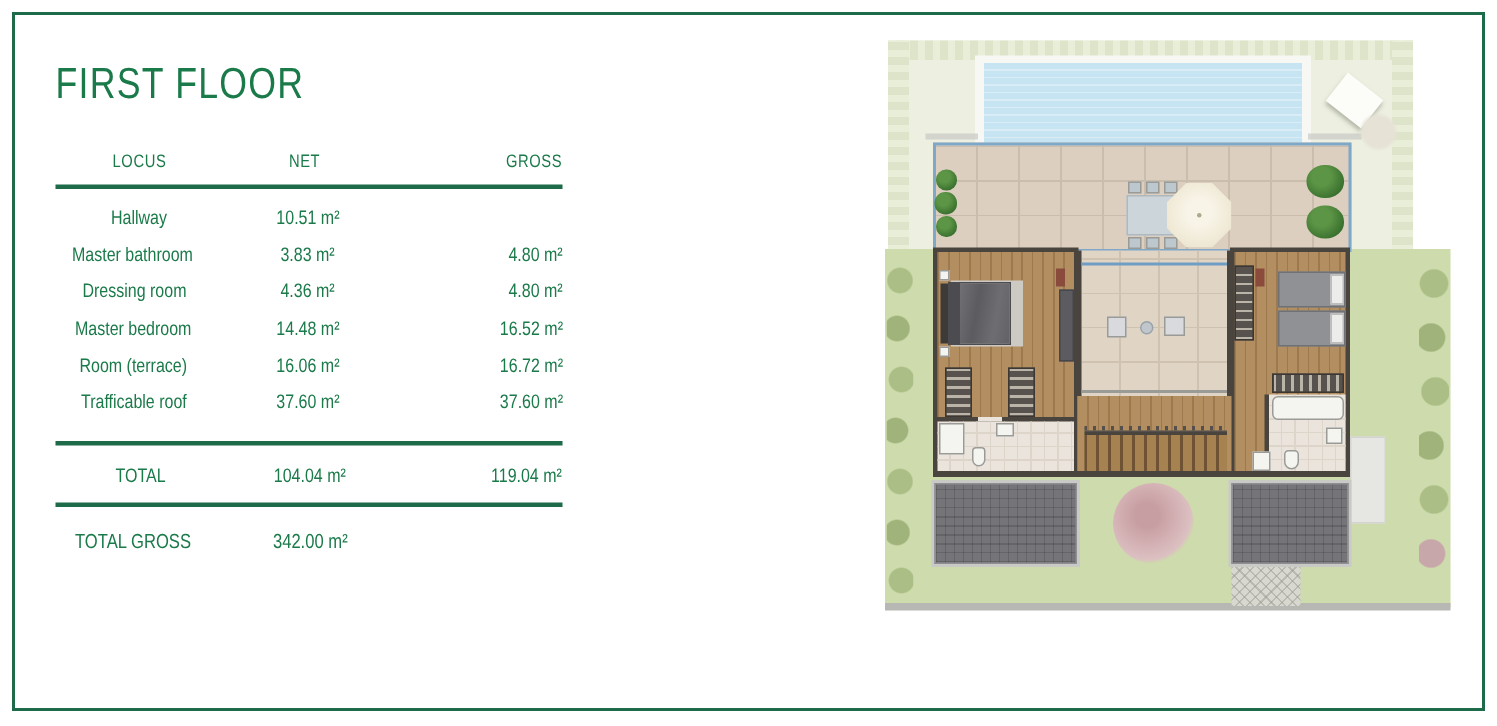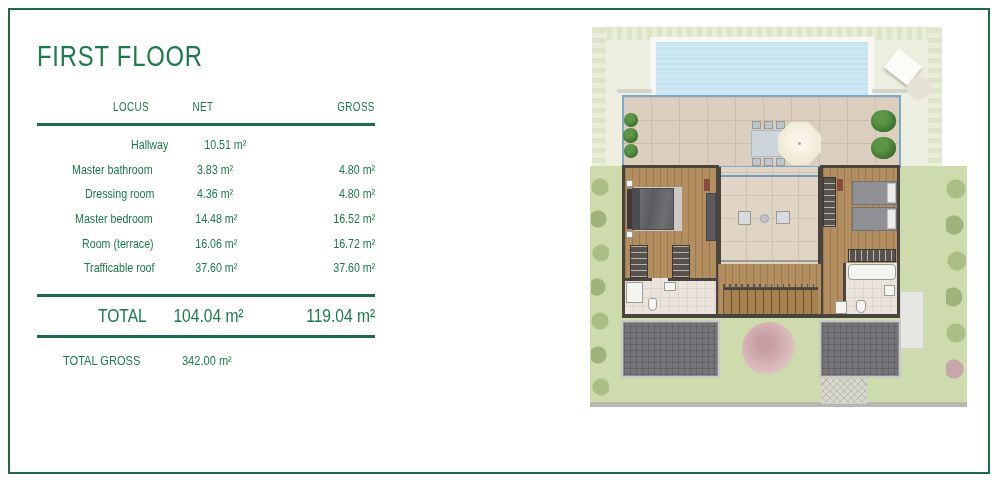--- a/index.html
+++ b/index.html
@@ -8,27 +8,27 @@
     font-family:"Liberation Sans","DejaVu Sans",sans-serif;overflow:hidden;
   }
   
   .frame{position:absolute;left:8px;top:8px;right:8px;bottom:10px;border:2px solid #1d6b49;}
   
   .sheet{position:absolute;left:37px;top:40px;width:338px;color:#1b7a4a;}
   .cond{display:inline-block;transform:scaleX(.82);transform-origin:0 50%;white-space:nowrap;}
   .cond-r{display:inline-block;transform:scaleX(.82);transform-origin:100% 50%;white-space:nowrap;}
   .title{font-size:29px;letter-spacing:1px;font-weight:500;margin:0 0 24px 0;}
   .hdr-row,.d-row,.t-row,.s-row{display:flex;align-items:center;}
-  .c-locus{width:120px;text-align:right;}
+  .c-locus{width:120px;text-align:center;}
   .c-net{width:88px;text-align:center;}
   .c-gross{width:130px;text-align:right;}
   .hdr-row{font-size:12px;letter-spacing:.5px;height:20px;margin-top:2px;}
   .rule{height:3px;background:#1d6b49;margin:6px 0 6px 0;border:0;}
-  .d-row{font-size:13px;height:24.7px;margin-left:20px;}
-  .t-row{font-size:19px;height:26px;margin:4px 0;}
+  .d-row{font-size:13px;height:24.7px;}
+  .t-row{font-size:13px;height:26px;margin:4px 0;}
   .s-row{font-size:13.5px;height:25px;}
   .summary{margin-top:10px;}
   
   .plan{position:absolute;left:590px;top:25px;width:390px;height:415px;}
   .pi{position:absolute;box-sizing:border-box;}
   .faded{background:#edf0e0;}
   .hedge{background:repeating-linear-gradient(90deg,#e9eed9 0 5px,#dde4c9 5px 10px);}
   .hedge-v{background:repeating-linear-gradient(0deg,#e9eed9 0 5px,#dde4c9 5px 10px);}
   .lawn{background:#cedbac;}
   .pool-deck{background:#f7f8f4;}

